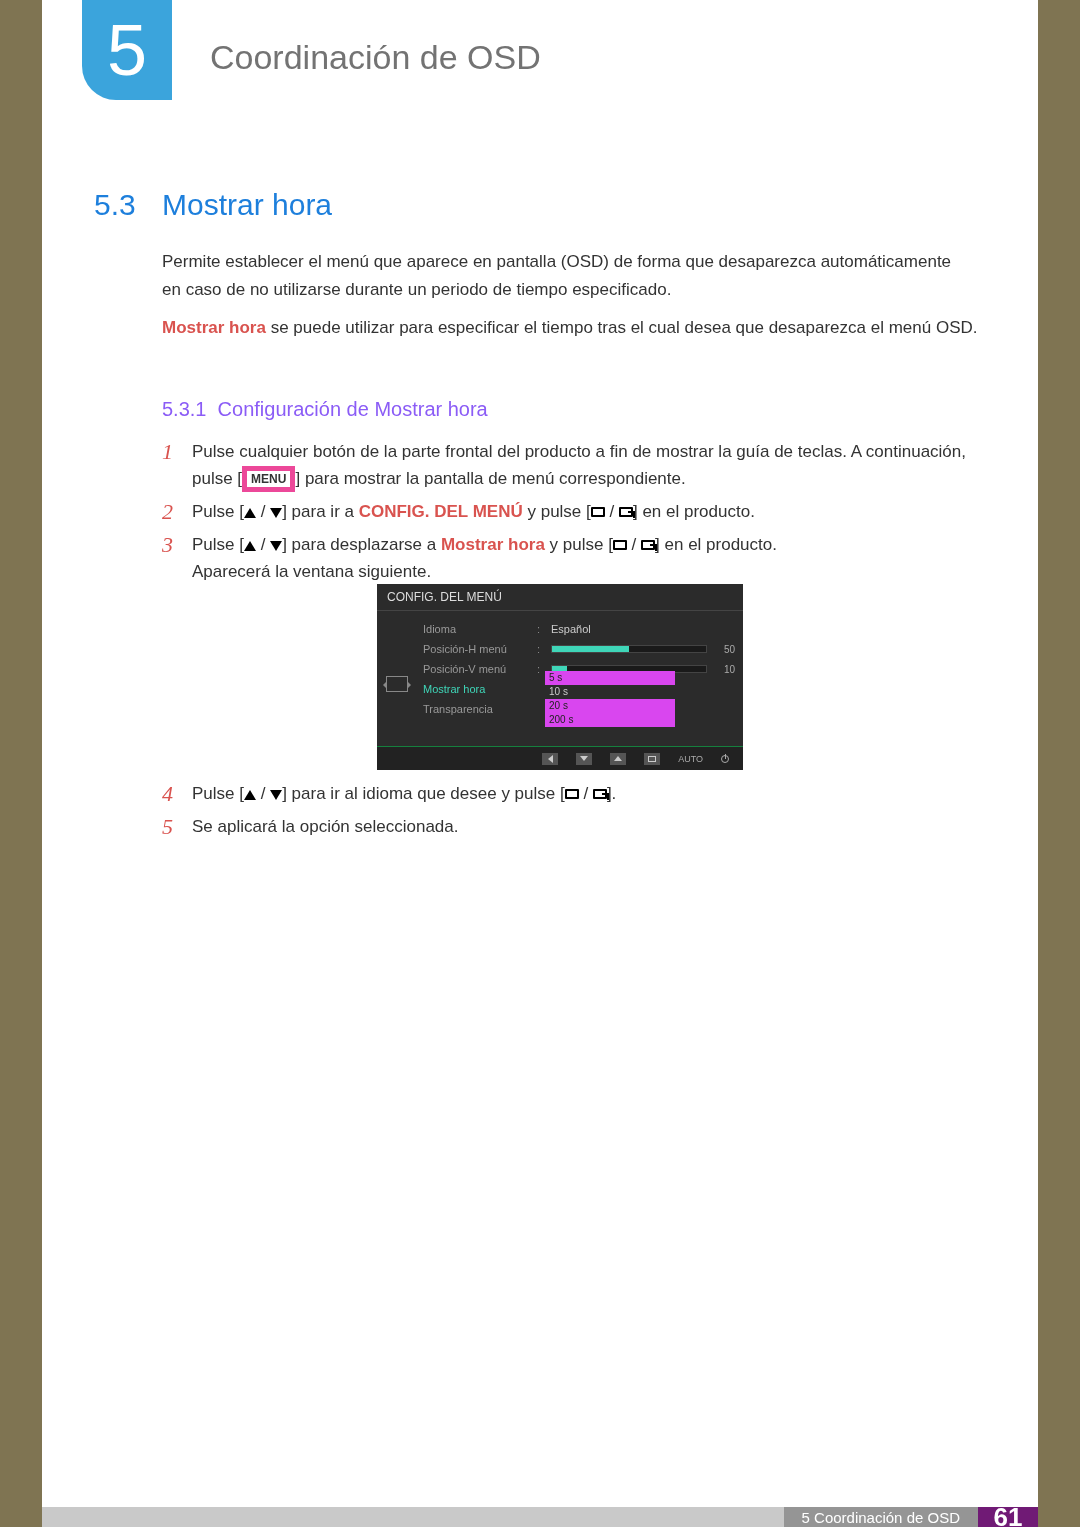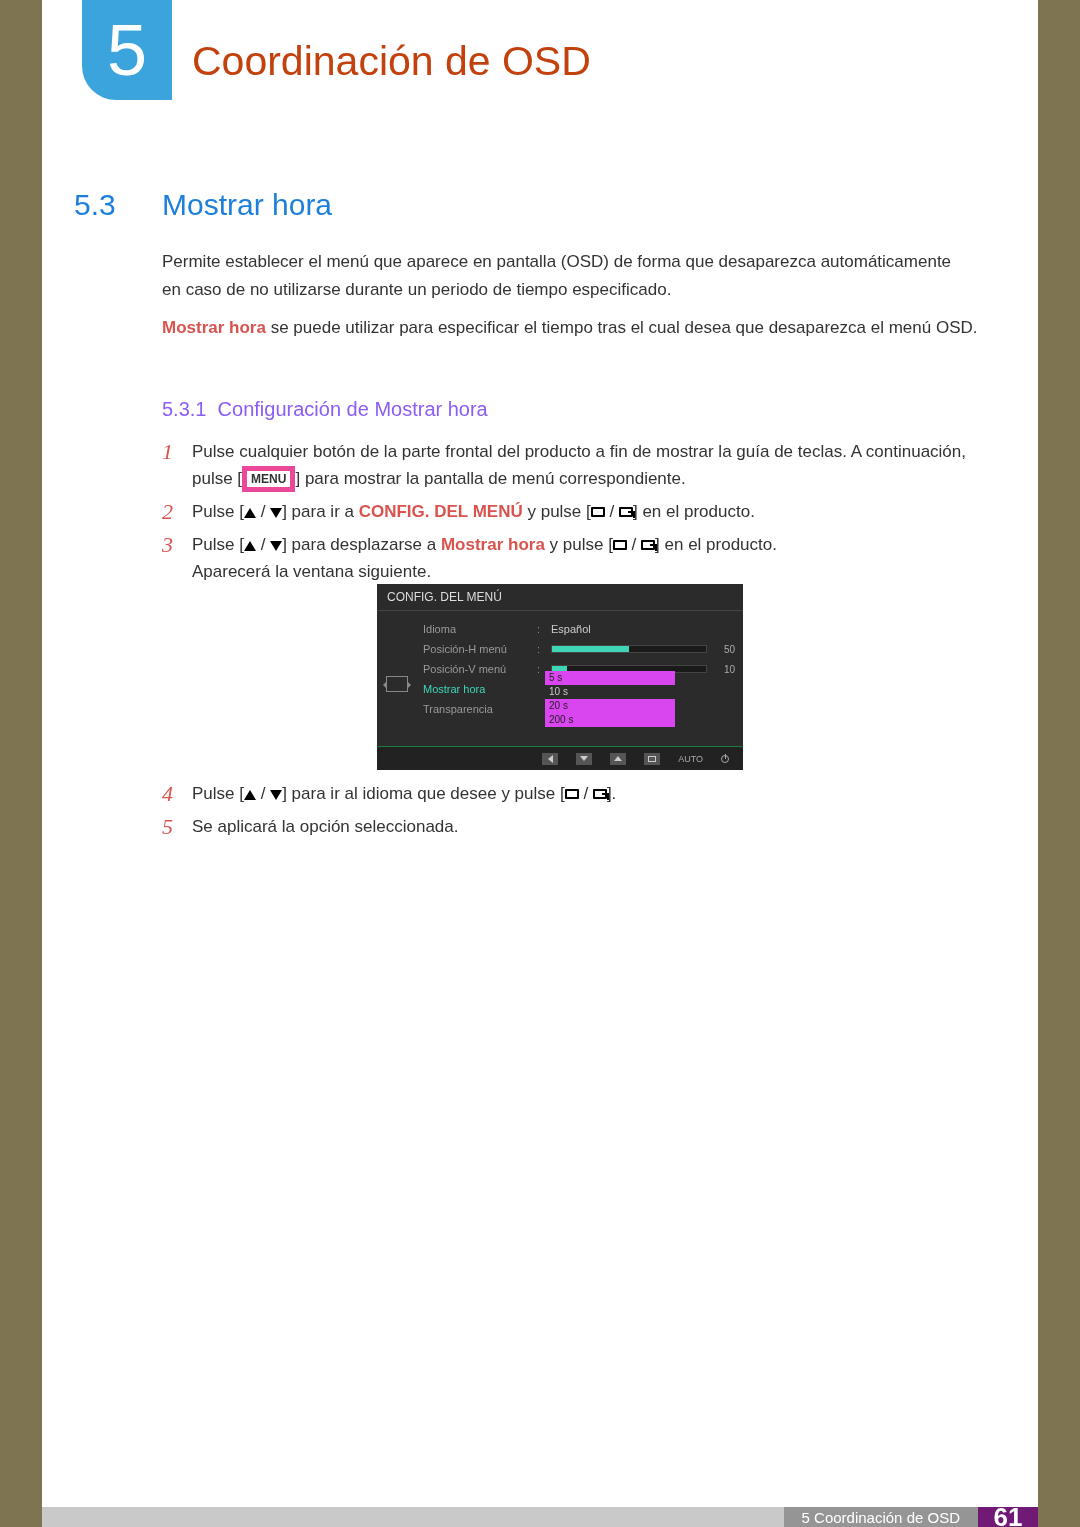--- a/index.html
+++ b/index.html
@@ -31,29 +31,29 @@
     justify-content: center;
   }
   .chapter-number {
     color: #ffffff;
     font-size: 72px;
     font-weight: 300;
     font-family: Arial, sans-serif;
   }
   .chapter-title {
     position: absolute;
-    left: 150px;
+    left: 168px;
     top: 38px;
-    color: #c2410c;
-    font-size: 41px;
+    color: #737373;
+    font-size: 34px;
     font-weight: 400;
   }
   .section-number {
     position: absolute;
-    left: 32px;
+    left: 52px;
     top: 188px;
     color: #1d7fdc;
     font-size: 30px;
     font-weight: 400;
   }
   .section-title {
     position: absolute;
     left: 120px;
     top: 188px;
     color: #1d7fdc;

